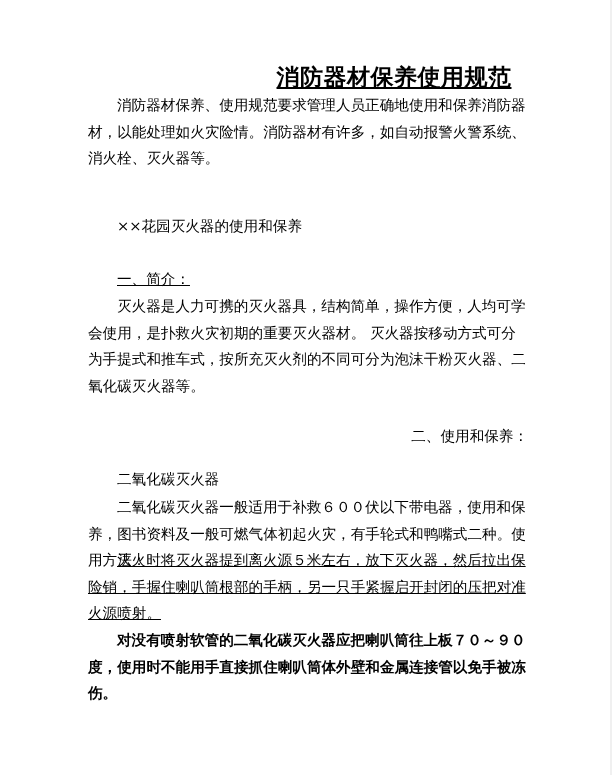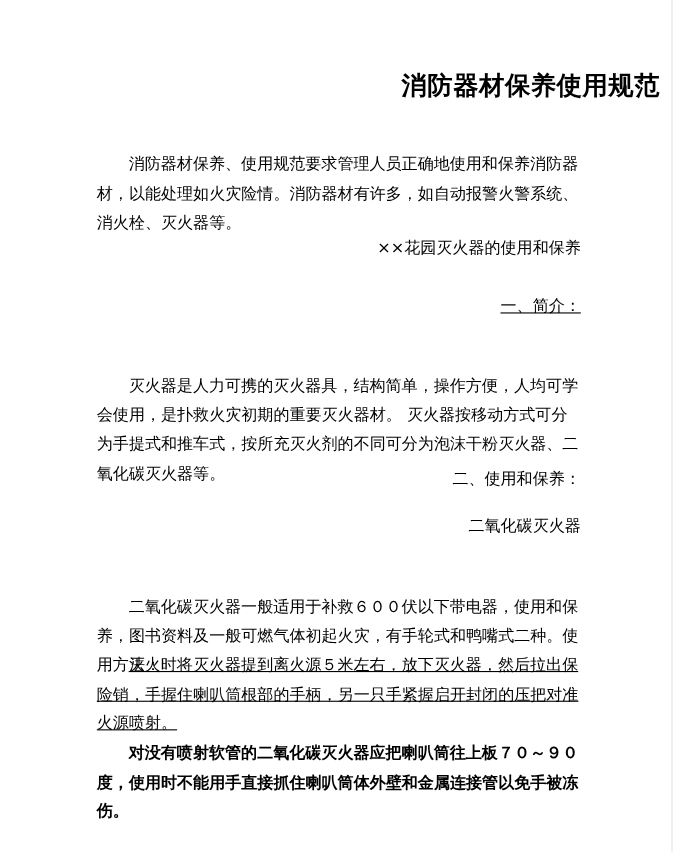--- a/index.html
+++ b/index.html
@@ -11,31 +11,31 @@
   }
   .page-edge {
     position: absolute; top: 0; right: 0; width: 2px; height: 775px;
     background: #f0f0f0;
   }
   .doc {
     position: absolute; left: 88px; top: 0; width: 440px;
   }
   .title {
     position: absolute; left: 100px; top: 62px; width: 412px;
-    text-align: right;
+    text-align: center;
     font-family: "DejaVu Serif", serif;
-    font-weight: bold; font-size: 23px; letter-spacing: 0.5px;
+    font-weight: bold; font-size: 23px; letter-spacing: 0.5px; text-decoration: underline;
   }
   .p {
     position: absolute; left: 0; width: 440px;
     font-size: 14.6px; line-height: 26.5px;
     margin: 0;
   }
-  .indent { text-indent: 29px; margin-top: 45px; }
-  .h-indent { padding-left: 29px; box-sizing: border-box; text-align: right; }
+  .indent { text-indent: 29px; }
+  .h-indent { padding-left: 29px; box-sizing: border-box; }
   .h-indent2 { padding-left: 22px; box-sizing: border-box; text-align: right; }
 </style>
 </head>
 <body>
 
 <div class="page-edge"></div>
 
 <div class="doc">
   <h1 class="title" style="margin:0;left:100px;">消防器材保养使用规范</h1>
 

